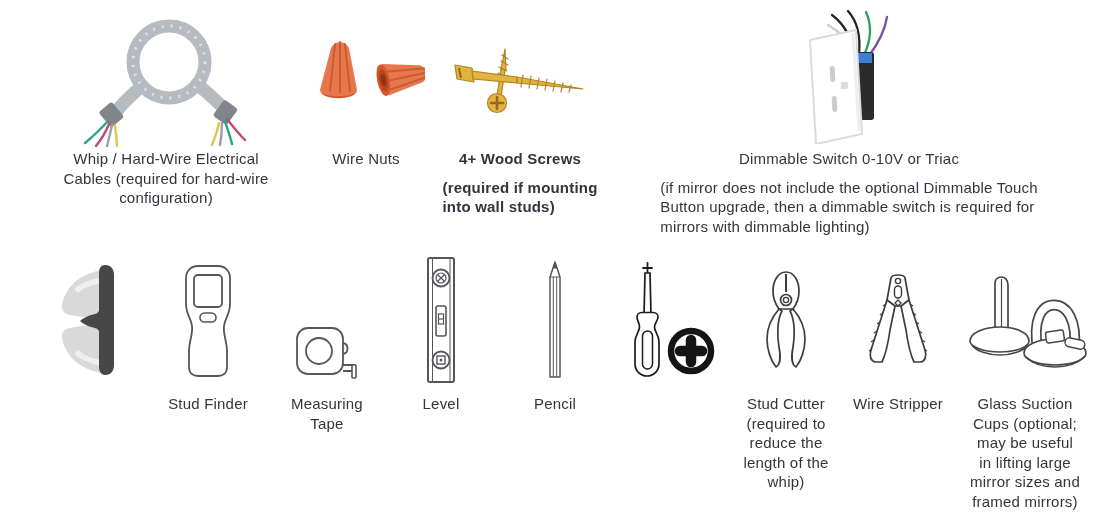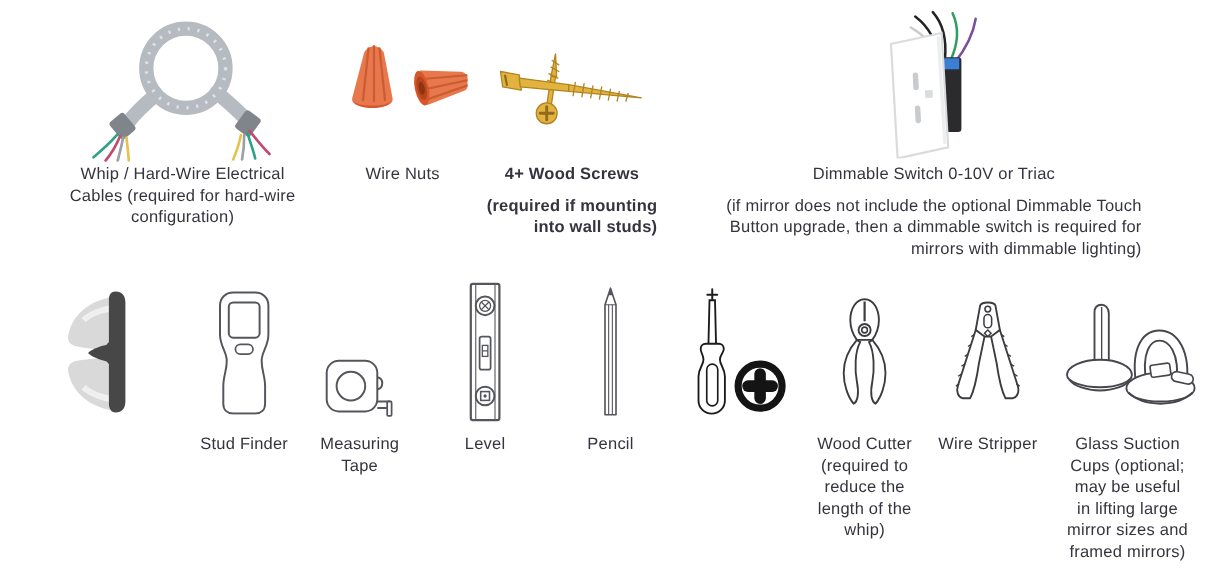--- a/index.html
+++ b/index.html
@@ -12,21 +12,21 @@
   .top-row .icon-area{height:138px;}
   .bottom-row .icon-area{height:136px;}
   .icon-area.align-bottom{align-items:flex-end;padding-bottom:6px;box-sizing:border-box;}
   .icon-area.align-top{align-items:flex-start;}
   .caption{
     text-align:center;white-space:pre-line;font-size:15px;line-height:19.5px;
     letter-spacing:0.2px;margin-top:3px;
   }
   .bottom-row .caption{margin-top:6px;line-height:19.5px;}
   .note{
-    text-align:right;white-space:pre-line;font-size:15px;line-height:19.5px;
+    text-align:left;white-space:pre-line;font-size:15px;line-height:19.5px;
     letter-spacing:0.2px;margin-top:9px;
   }
 </style>
 </head>
 <body>
 
 <div id="canvas">
 
   <div class="item top-row" style="left:41px;top:8px;width:250px;">
     <div class="icon-area">
@@ -156,21 +156,21 @@
         <path d="M52,6 C30,8 10,20 6,42 C5,47 8,51 14,52 C28,55 44,55 52,53 Z" fill="#d9d9d9"></path>
         <path d="M52,64 C44,62 28,62 14,65 C8,66 5,70 6,75 C10,97 30,109 52,111 Z" fill="#d9d9d9"></path>
         <path d="M18,26 C26,19 38,15 48,14 L48,20 C38,21 28,24 22,30 Z" fill="#efefef"></path>
         <path d="M18,91 C26,98 38,102 48,103 L48,97 C38,96 28,93 22,87 Z" fill="#efefef"></path>
         <path d="M49,2 C55,2 58,6 58,12 L58,102 C58,108 55,112 49,112 C45,112 43,108 43,104 L43,68 C38,64 38,52 43,48 L43,10 C43,5 45,2 49,2 Z" fill="#474747"></path>
         <path d="M43,50 C33,52 27,55 24,58 C27,61 33,64 43,66 Z" fill="#474747"></path>
       </svg>
     </div>
   </div>
 
-  <div class="item bottom-row" style="left:167px;top:252px;width:110px;">
+  <div class="item bottom-row" style="left:153px;top:252px;width:110px;">
     <div class="icon-area">
       <svg width="56" height="114" viewBox="0 0 56 114">
         <path d="M18,3 h20 c7,0 12,5 12,12 v26 c0,10 -5,14 -6,22 c-1,9 3,15 3,25 v16 c0,6 -4,9 -9,9 h-20 c-5,0 -9,-3 -9,-9 v-16 c0,-10 4,-16 3,-25 c-1,-8 -6,-12 -6,-22 v-26 c0,-7 5,-12 12,-12 z" fill="#ffffff" stroke="#55565c" stroke-width="1.8"></path>
         <rect x="14" y="12" width="28" height="32" rx="4" fill="none" stroke="#55565c" stroke-width="1.8"></rect>
         <rect x="20" y="50" width="16" height="9" rx="4.5" fill="none" stroke="#55565c" stroke-width="1.6"></rect>
       </svg>
     </div>
     <div class="caption">Stud Finder</div>
   </div>
 
@@ -243,21 +243,21 @@
         <g fill="#ffffff" stroke="#3c3c40" stroke-width="1.7" stroke-linejoin="round">
           <path d="M23,2 C15,2 10,11 10,21 C10,29 13,35 16,39 L30,39 C33,35 36,29 36,21 C36,11 31,2 23,2 Z"></path>
           <path d="M16,39 C9,47 4,57 4,69 C4,80 8,91 13,97 C17,95 18,87 16,77 C14,66 14,50 19,41 Z"></path>
           <path d="M30,39 C37,47 42,57 42,69 C42,80 38,91 33,97 C29,95 28,87 30,77 C32,66 32,50 27,41 Z"></path>
         </g>
         <line x1="23" y1="4" x2="23" y2="22" stroke="#3c3c40" stroke-width="2"></line>
         <circle cx="23" cy="30" r="5.5" fill="#ffffff" stroke="#3c3c40" stroke-width="1.7"></circle>
         <circle cx="23" cy="30" r="2.6" fill="none" stroke="#3c3c40" stroke-width="1.4"></circle>
       </svg>
     </div>
-    <div class="caption">Wood Cutter
+    <div class="caption">Stud Cutter
 (required to
 reduce the
 length of the
 whip)</div>
   </div>
 
   <div class="item bottom-row" style="left:842px;top:252px;width:112px;">
     <div class="icon-area">
       <svg width="72" height="96" viewBox="0 0 72 96">
         <g fill="#ffffff" stroke="#3c3c40" stroke-width="1.7" stroke-linejoin="round">

